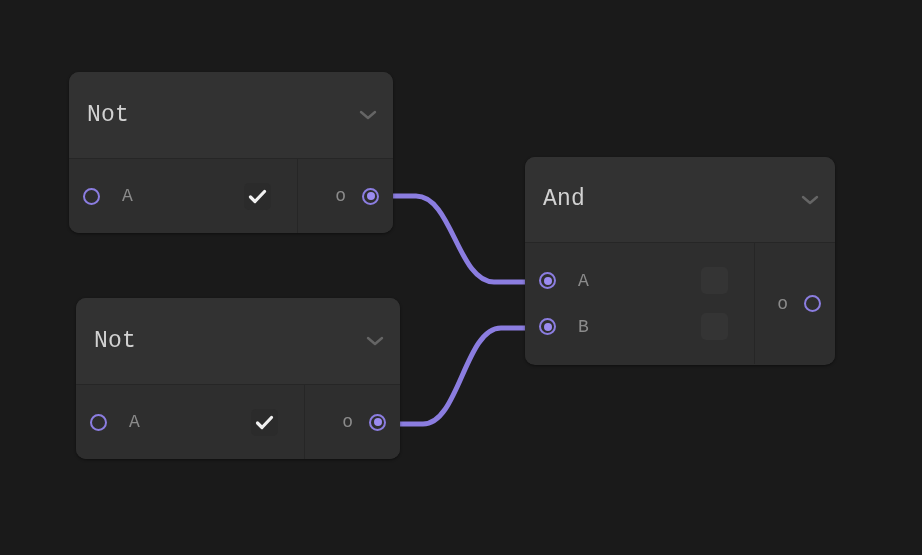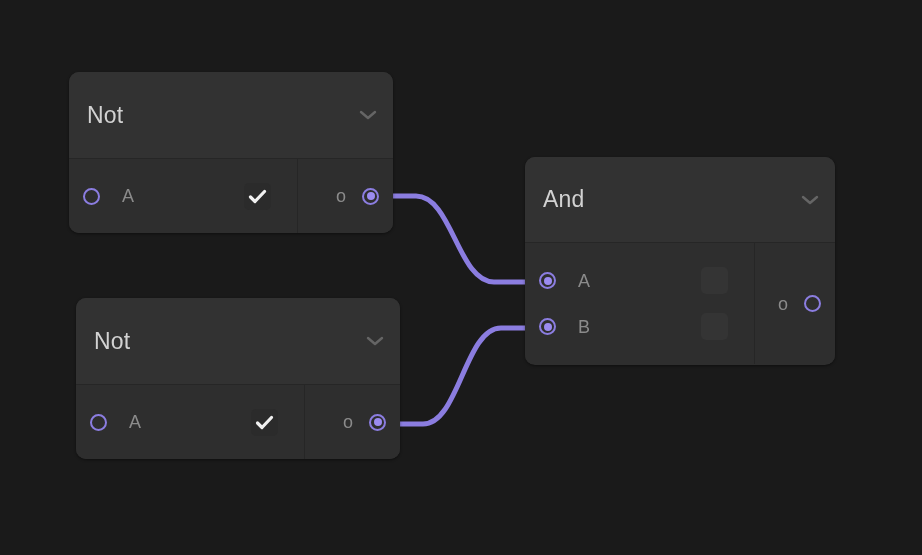--- a/index.html
+++ b/index.html
@@ -32,20 +32,21 @@
     pointer-events: none;
   }
 
   
   .node {
     position: absolute;
     border-radius: 10px;
     background: #2e2e2e;
     overflow: hidden;
     box-shadow: 0 1px 3px rgba(0,0,0,0.45);
+    font-family: Liberation Mono, monospace;
   }
 
   .node-header {
     height: 100%;
     display: flex;
     align-items: center;
     justify-content: space-between;
     padding: 0 16px 0 18px;
     box-sizing: border-box;
     background: #323232;

